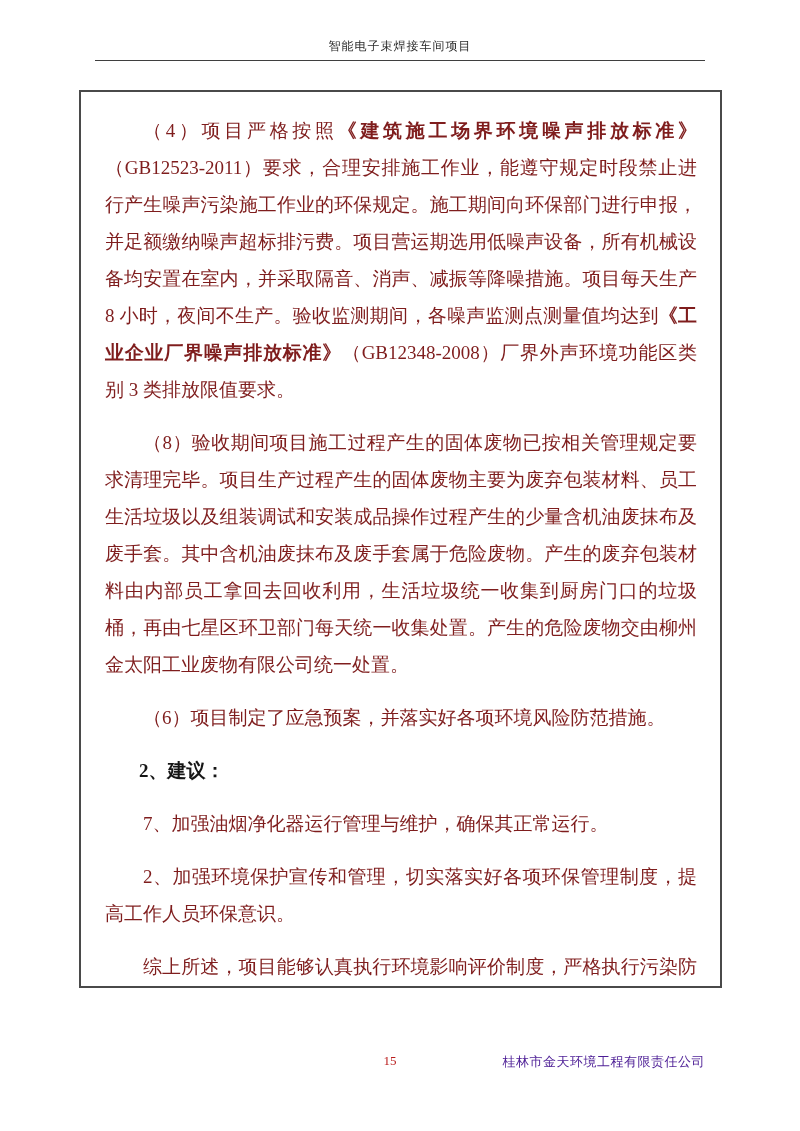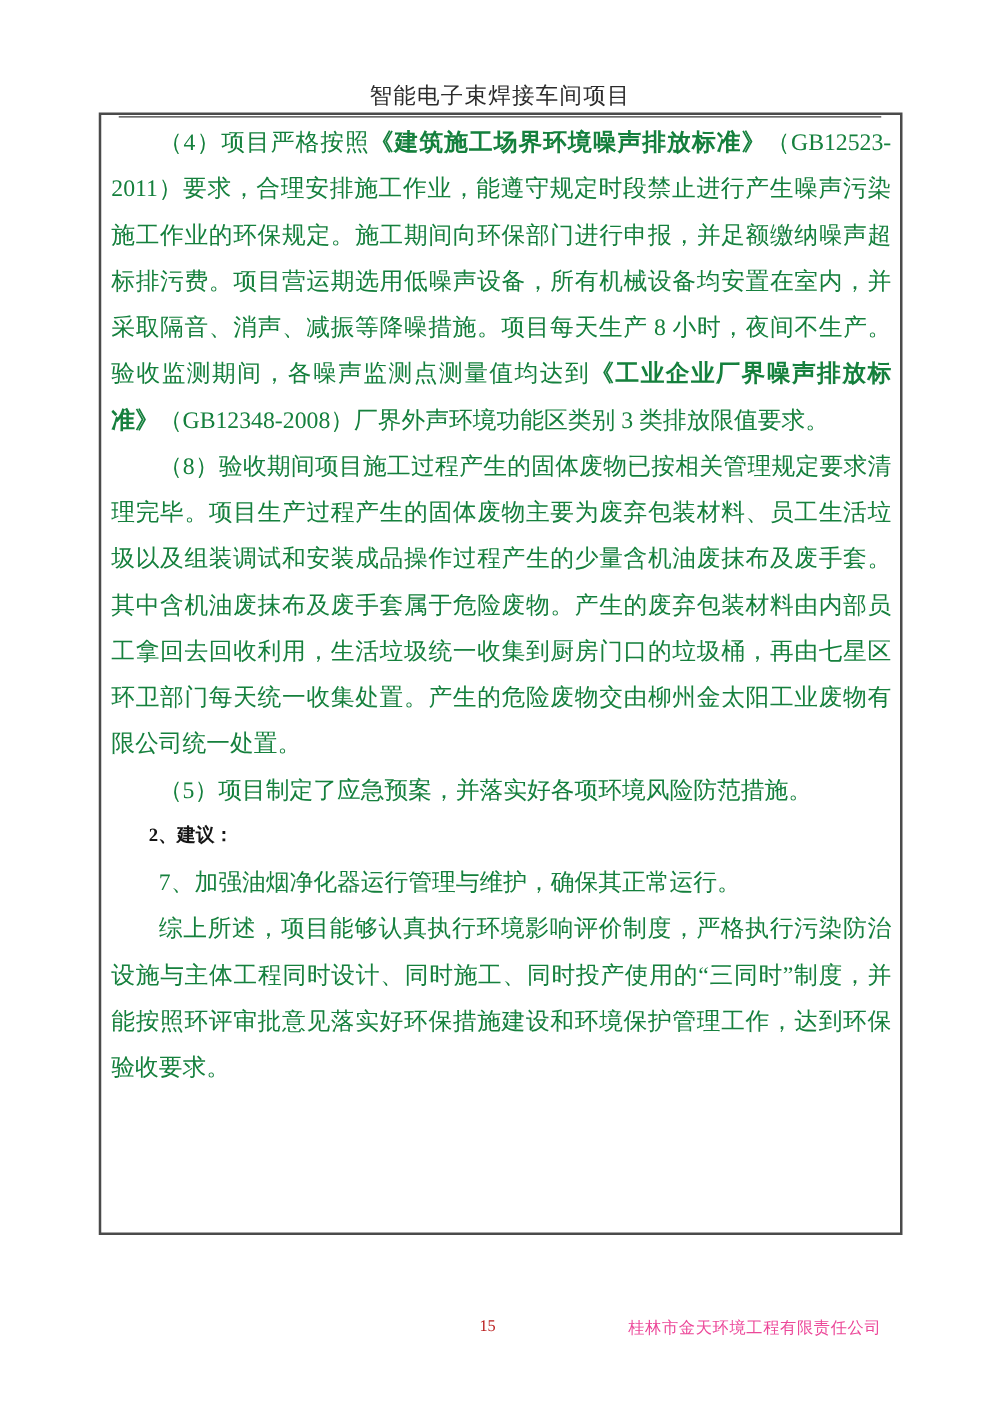--- a/index.html
+++ b/index.html
@@ -9,57 +9,57 @@
     background: #ffffff;
     position: relative;
     font-family: "Liberation Serif", "DejaVu Serif", serif;
     color: #1c1c1c;
     overflow: hidden;
   }
 
   
   .page-header {
     position: absolute;
-    top: 64px;
+    top: 38px;
     left: 95px;
     width: 610px;
     text-align: center;
-    font-size: 18px;
+    font-size: 12px;
     letter-spacing: 1px;
     color: #2b2b2b;
     border-bottom: 1.5px solid #3f3f3f;
     padding-bottom: 5px;
   }
 
   
   .content-box {
     position: absolute;
     left: 79px;
     top: 90px;
     width: 643px;
     height: 898px;
     box-sizing: border-box;
     border: 2px solid #4a4a4a;
     padding: 4px 7px 0 8px;
     overflow: hidden;
   }
 
   .body-p {
-    margin: 0;
+    margin: 16px;
     font-size: 19px;
     line-height: 37px;
     text-align: justify;
     text-justify: inter-character;
     text-indent: 2em;
-    color: #15803d;
+    color: #7f1d1d;
   }
   .bold { font-weight: bold; }
   .heading-p {
-    margin: 0;
-    font-size: 15px;
+    margin: 12px;
+    font-size: 19px;
     line-height: 37px;
     text-indent: 2em;
     font-weight: bold;
     color: #161616;
   }
 
   
   .footer-page-number {
     position: absolute;
     top: 1053px;
@@ -68,44 +68,45 @@
     text-align: center;
     font-size: 13px;
     color: #b91c1c;
   }
   .footer-company {
     position: absolute;
     top: 1053px;
     right: 95px;
     font-size: 13px;
     letter-spacing: 0.5px;
-    color: #ec4899;
+    color: #4c1d95;
   }
 </style>
 </head>
 <body>
 
 <div class="page-header">
   <span>智能电子束焊接车间项目</span>
 </div>
 
 <div class="content-box">
 
   <p class="body-p">
     <span>（4）项目严格按照</span><span class="bold">《建筑施工场界环境噪声排放标准》</span><span>（GB12523-2011）要求，合理安排施工作业，能遵守规定时段禁止进行产生噪声污染施工作业的环保规定。施工期间向环保部门进行申报，并足额缴纳噪声超标排污费。项目营运期选用低噪声设备，所有机械设备均安置在室内，并采取隔音、消声、减振等降噪措施。项目每天生产 8 小时，夜间不生产。验收监测期间，各噪声监测点测量值均达到</span><span class="bold">《工业企业厂界噪声排放标准》</span><span>（GB12348-2008）厂界外声环境功能区类别 3 类排放限值要求。</span>
   </p>
 
   <p class="body-p">（8）验收期间项目施工过程产生的固体废物已按相关管理规定要求清理完毕。项目生产过程产生的固体废物主要为废弃包装材料、员工生活垃圾以及组装调试和安装成品操作过程产生的少量含机油废抹布及废手套。其中含机油废抹布及废手套属于危险废物。产生的废弃包装材料由内部员工拿回去回收利用，生活垃圾统一收集到厨房门口的垃圾桶，再由七星区环卫部门每天统一收集处置。产生的危险废物交由柳州金太阳工业废物有限公司统一处置。</p>
 
-  <p class="body-p">（5）项目制定了应急预案，并落实好各项环境风险防范措施。</p>
+  <p class="body-p">（6）项目制定了应急预案，并落实好各项环境风险防范措施。</p>
 
   <p class="heading-p">2、建议：</p>
 
   <p class="body-p">7、加强油烟净化器运行管理与维护，确保其正常运行。</p>
 
+  <p class="body-p">2、加强环境保护宣传和管理，切实落实好各项环保管理制度，提高工作人员环保意识。</p>
 
 
   <p class="body-p">综上所述，项目能够认真执行环境影响评价制度，严格执行污染防治设施与主体工程同时设计、同时施工、同时投产使用的“三同时”制度，并能按照环评审批意见落实好环保措施建设和环境保护管理工作，达到环保验收要求。</p>
 
 </div>
 
 <div class="footer-page-number">15</div>
 
 <div class="footer-company">桂林市金天环境工程有限责任公司</div>
 

